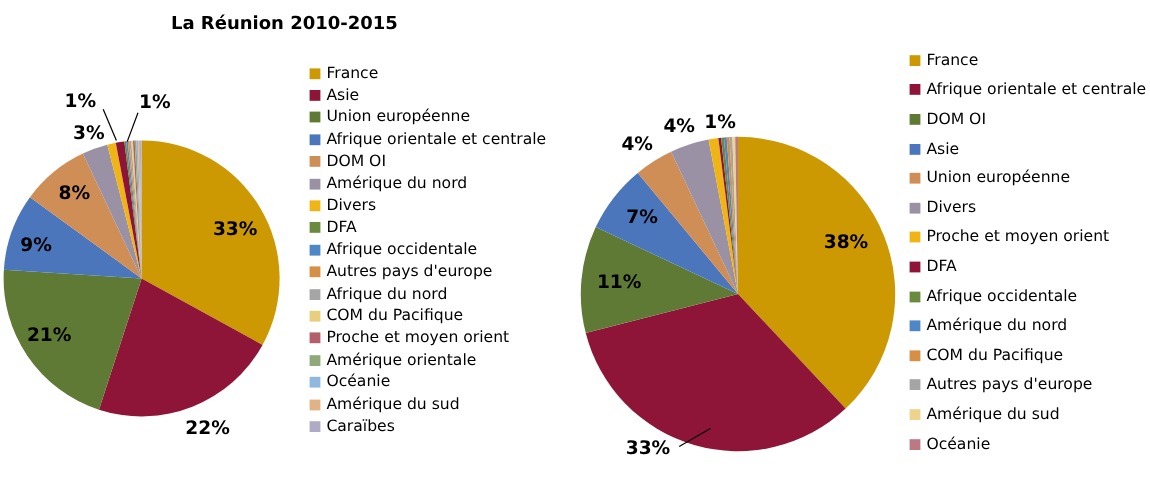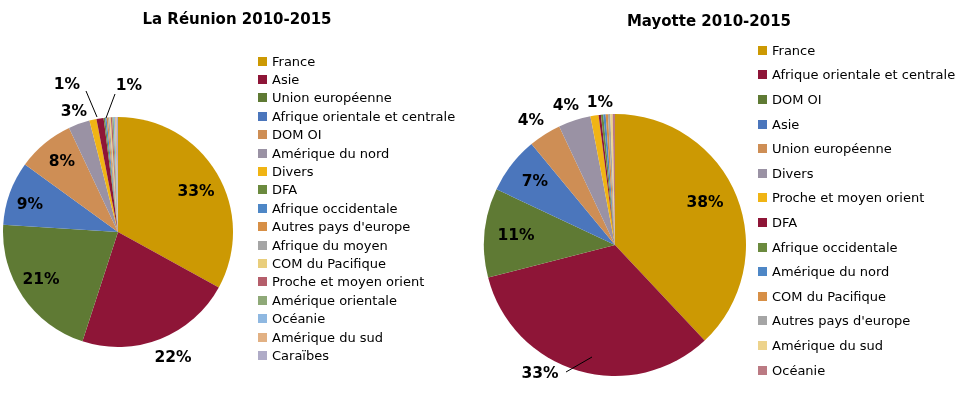--- a/index.html
+++ b/index.html
@@ -41,21 +41,20 @@
   .legend-left{left:258px;top:52px;}
   .legend-right{left:758px;top:38px;}
 </style>
 </head>
 <body>
 
 <div class="canvas">
 
   <div class="chart-title" style="left:237px;top:10px;">La Réunion 2010-2015</div>
 
-  <div class="chart-title" style="left:709px;top:12px;">Mayotte 2010-2015</div>
 
   <svg class="pies" width="958" height="400" viewBox="0 0 958 400">
       <path d="M 118 232 L 118 117 A 115 115 0 0 1 218.77526820504437 287.4016725216972 Z" fill="#CC9903"></path>
       <path d="M 118 232 L 218.77526820504437 287.4016725216972 A 115 115 0 0 1 82.46304564688116 341.3714993739427 Z" fill="#8E1537"></path>
       <path d="M 118 232 L 82.46304564688116 341.3714993739427 A 115 115 0 0 1 3.2269262307487594 224.77909025412913 Z" fill="#5F7A34"></path>
       <path d="M 118 232 L 3.2269262307487594 224.77909025412913 A 115 115 0 0 1 24.963045646880914 164.40469598636577 Z" fill="#4B76BC"></path>
       <path d="M 118 232 L 24.963045646880914 164.40469598636577 A 115 115 0 0 1 69.03538147001652 127.94488896640782 Z" fill="#CE8E55"></path>
       <path d="M 118 232 L 69.03538147001652 127.94488896640782 A 115 115 0 0 1 89.40066297604153 120.61293647020746 Z" fill="#9A92A4"></path>
       <path d="M 118 232 L 89.40066297604153 120.61293647020746 A 115 115 0 0 1 96.45114882264146 119.03696616620084 Z" fill="#F0B414"></path>
       <path d="M 118 232 L 96.45114882264146 119.03696616620084 A 115 115 0 0 1 103.58667814010487 117.90680934883507 Z" fill="#8E1537"></path>
@@ -139,21 +138,21 @@
       <div class="legend-item">
         <span class="swatch" style="background: rgb(78, 135, 198);"></span>
         <span class="legend-label">Afrique occidentale</span>
       </div>
       <div class="legend-item">
         <span class="swatch" style="background: rgb(215, 143, 70);"></span>
         <span class="legend-label">Autres pays d'europe</span>
       </div>
       <div class="legend-item">
         <span class="swatch" style="background: rgb(165, 165, 165);"></span>
-        <span class="legend-label">Afrique du moyen</span>
+        <span class="legend-label">Afrique du nord</span>
       </div>
       <div class="legend-item">
         <span class="swatch" style="background: rgb(233, 206, 124);"></span>
         <span class="legend-label">COM du Pacifique</span>
       </div>
       <div class="legend-item">
         <span class="swatch" style="background: rgb(181, 94, 107);"></span>
         <span class="legend-label">Proche et moyen orient</span>
       </div>
       <div class="legend-item">

